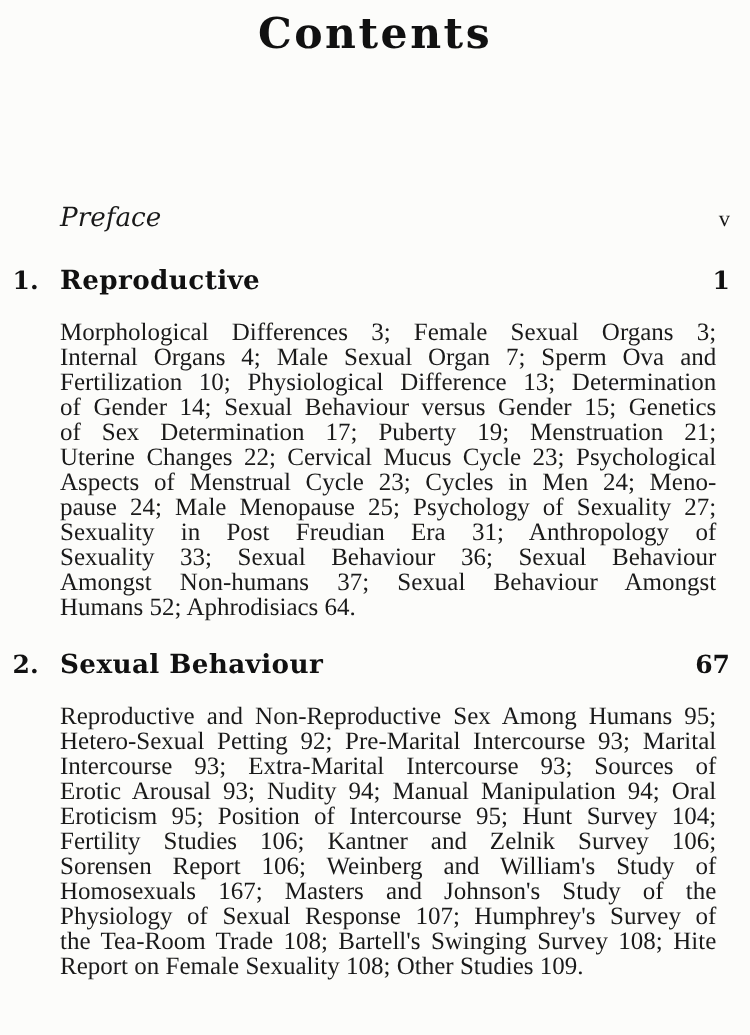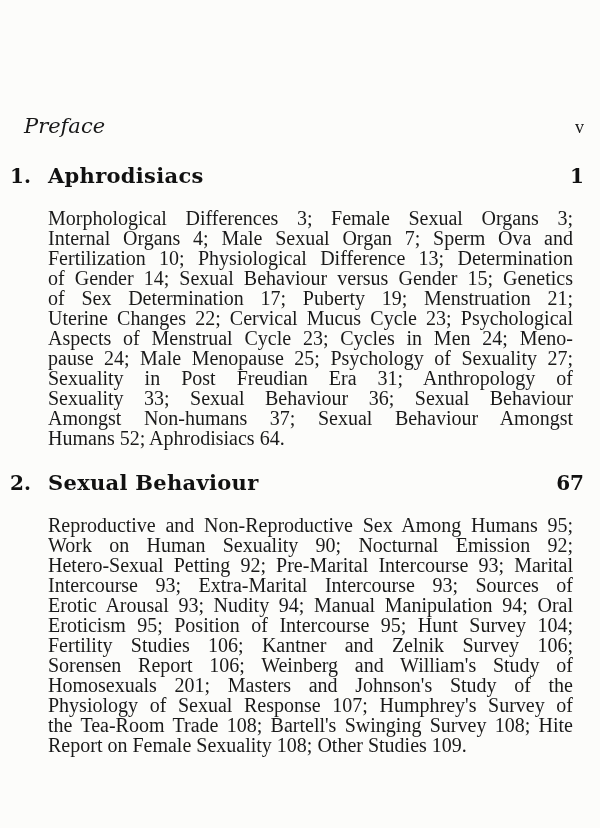--- a/index.html
+++ b/index.html
@@ -9,21 +9,21 @@
     font-family:"Liberation Serif","DejaVu Serif",serif;
   }
   .page{width:600px;height:828px;position:relative;}
   .title{
     margin:6px 0 0;text-align:center;
     font-family:"DejaVu Serif",serif;font-weight:700;
     font-size:34px;line-height:42px;letter-spacing:2px;color:#111;
   }
   .preface-row{
     display:flex;align-items:baseline;justify-content:space-between;
-    margin-top:114px;padding:0 16px 0 24px;line-height:24px;
+    margin-top:114px;padding:0 16px 0 48px;line-height:24px;
   }
   .preface-label{
     font-family:"DejaVu Serif",serif;font-style:italic;font-size:21px;
   }
   .preface-page{font-size:18px;}
   .sec-row{
     display:flex;align-items:baseline;
     padding:0 16px 0 10px;line-height:24px;
     font-family:"DejaVu Serif",serif;font-weight:700;color:#111;
   }
@@ -41,29 +41,30 @@
     -moz-text-align-last:justify;
     white-space:normal;
   }
   .para .line.last-line{text-align-last:left;-moz-text-align-last:left;}
 </style>
 </head>
 <body>
 
 <div class="page">
 
+  <h1 class="title">Contents</h1>
 
   <div class="preface-row">
     <span class="preface-label">Preface</span>
     <span class="preface-page">v</span>
   </div>
 
   <div class="sec-row first">
     <span class="sec-num">1.</span>
-    <span class="sec-title">Aphrodisiacs</span>
+    <span class="sec-title">Reproductive</span>
     <span class="sec-page">1</span>
   </div>
 
   <div class="para">
 
       <div class="line">Morphological Differences 3; Female Sexual Organs 3;</div>
 
       <div class="line">Internal Organs 4; Male Sexual Organ 7; Sperm Ova and</div>
 
       <div class="line">Fertilization 10; Physiological Difference 13; Determination</div>
@@ -90,36 +91,35 @@
   <div class="sec-row second">
     <span class="sec-num">2.</span>
     <span class="sec-title">Sexual Behaviour</span>
     <span class="sec-page">67</span>
   </div>
 
   <div class="para">
 
       <div class="line">Reproductive and Non-Reproductive Sex Among Humans 95;</div>
 
-      <div class="line">Work on Human Sexuality 90; Nocturnal Emission 92;</div>
 
       <div class="line">Hetero-Sexual Petting 92; Pre-Marital Intercourse 93; Marital</div>
 
       <div class="line">Intercourse 93; Extra-Marital Intercourse 93; Sources of</div>
 
       <div class="line">Erotic Arousal 93; Nudity 94; Manual Manipulation 94; Oral</div>
 
       <div class="line">Eroticism 95; Position of Intercourse 95; Hunt Survey 104;</div>
 
 
       <div class="line">Fertility Studies 106; Kantner and Zelnik Survey 106;</div>
 
       <div class="line">Sorensen Report 106; Weinberg and William's Study of</div>
 
-      <div class="line">Homosexuals 201; Masters and Johnson's Study of the</div>
+      <div class="line">Homosexuals 167; Masters and Johnson's Study of the</div>
 
       <div class="line">Physiology of Sexual Response 107; Humphrey's Survey of</div>
 
       <div class="line">the Tea-Room Trade 108; Bartell's Swinging Survey 108; Hite</div>
 
       <div class="line last-line">Report on Female Sexuality 108; Other Studies 109.</div>
     </div>
 
 </div>
 

